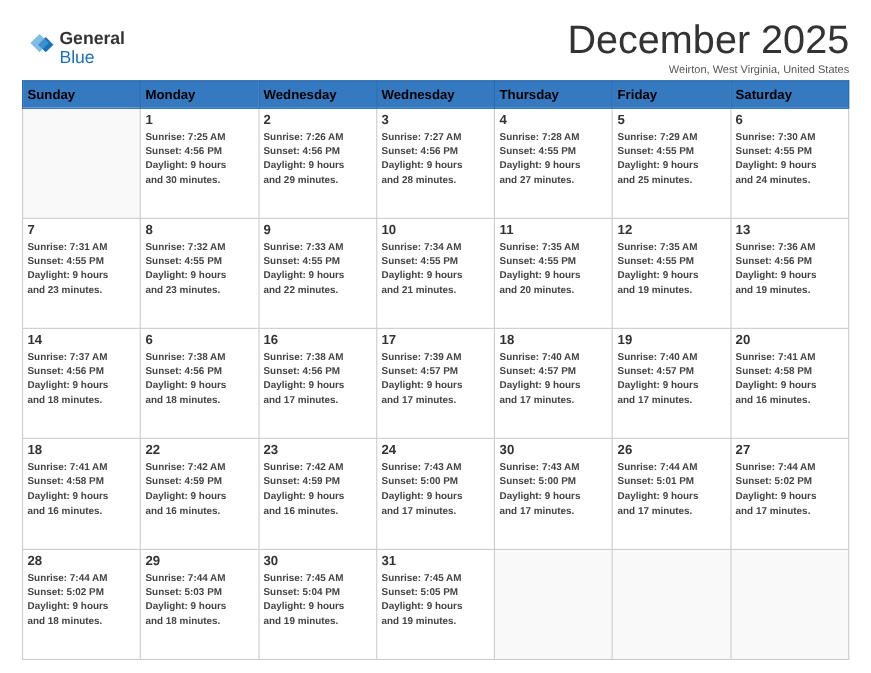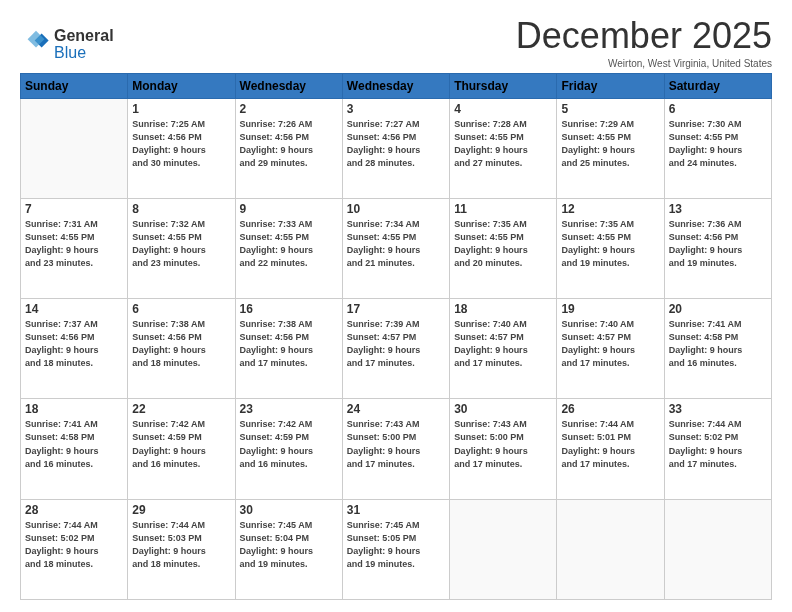--- a/index.html
+++ b/index.html
@@ -231,21 +231,21 @@
           </td>
           <td>
             <span class="day-number">30</span>
             <div class="day-info">Sunrise: 7:43 AM<br>Sunset: 5:00 PM<br>Daylight: 9 hours<br>and 17 minutes.</div>
           </td>
           <td>
             <span class="day-number">26</span>
             <div class="day-info">Sunrise: 7:44 AM<br>Sunset: 5:01 PM<br>Daylight: 9 hours<br>and 17 minutes.</div>
           </td>
           <td>
-            <span class="day-number">33</span>
+            <span class="day-number">27</span>
             <div class="day-info">Sunrise: 7:44 AM<br>Sunset: 5:02 PM<br>Daylight: 9 hours<br>and 17 minutes.</div>
           </td>
         </tr>
         <tr>
           <td>
             <span class="day-number">28</span>
             <div class="day-info">Sunrise: 7:44 AM<br>Sunset: 5:02 PM<br>Daylight: 9 hours<br>and 18 minutes.</div>
           </td>
           <td>
             <span class="day-number">29</span>

